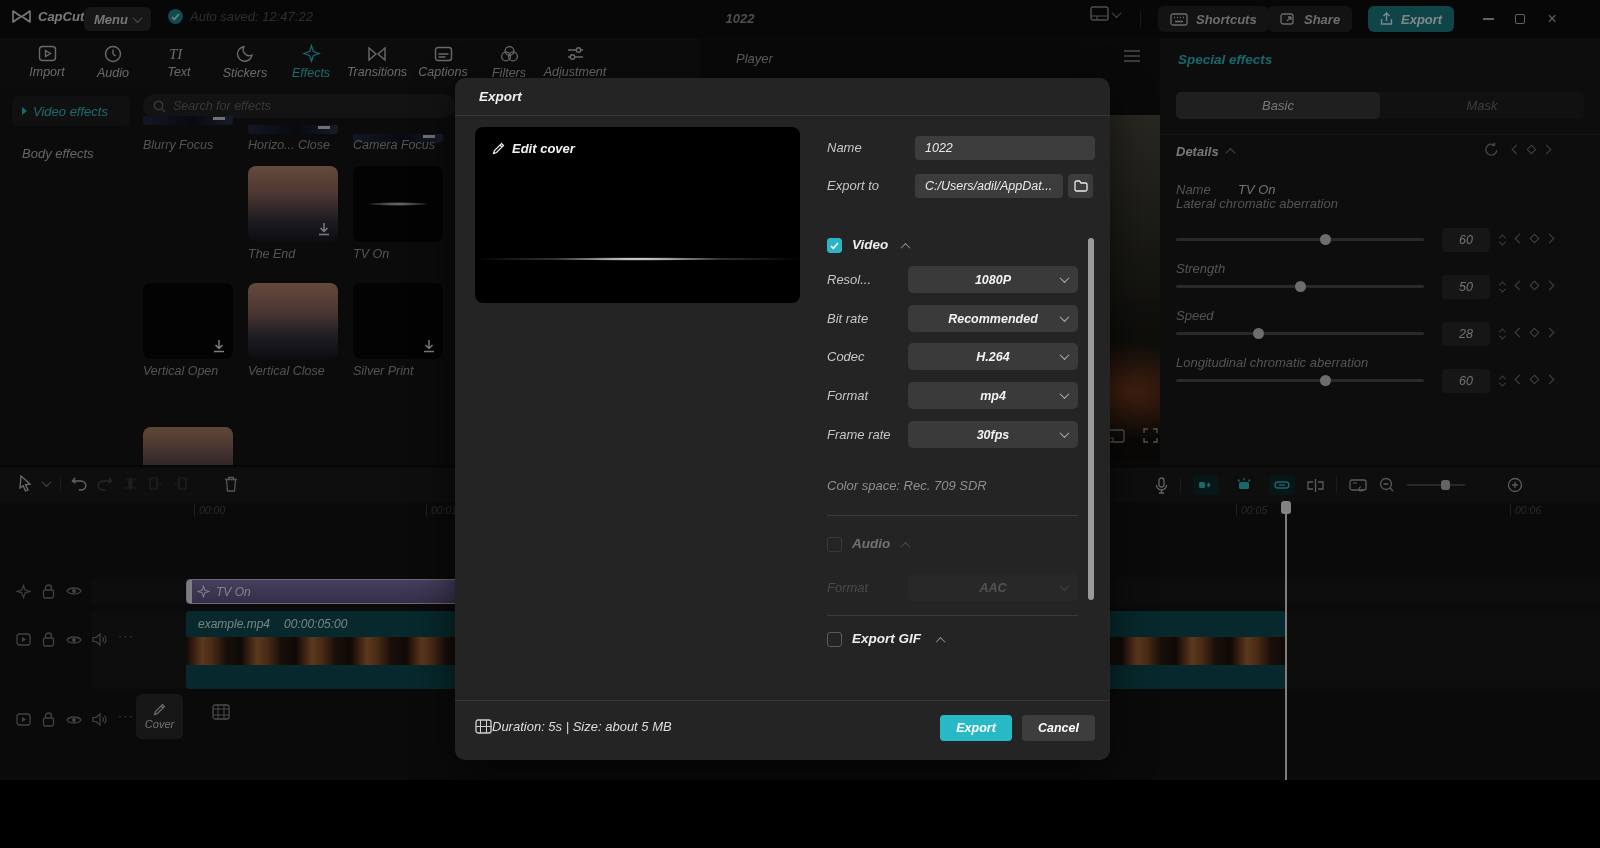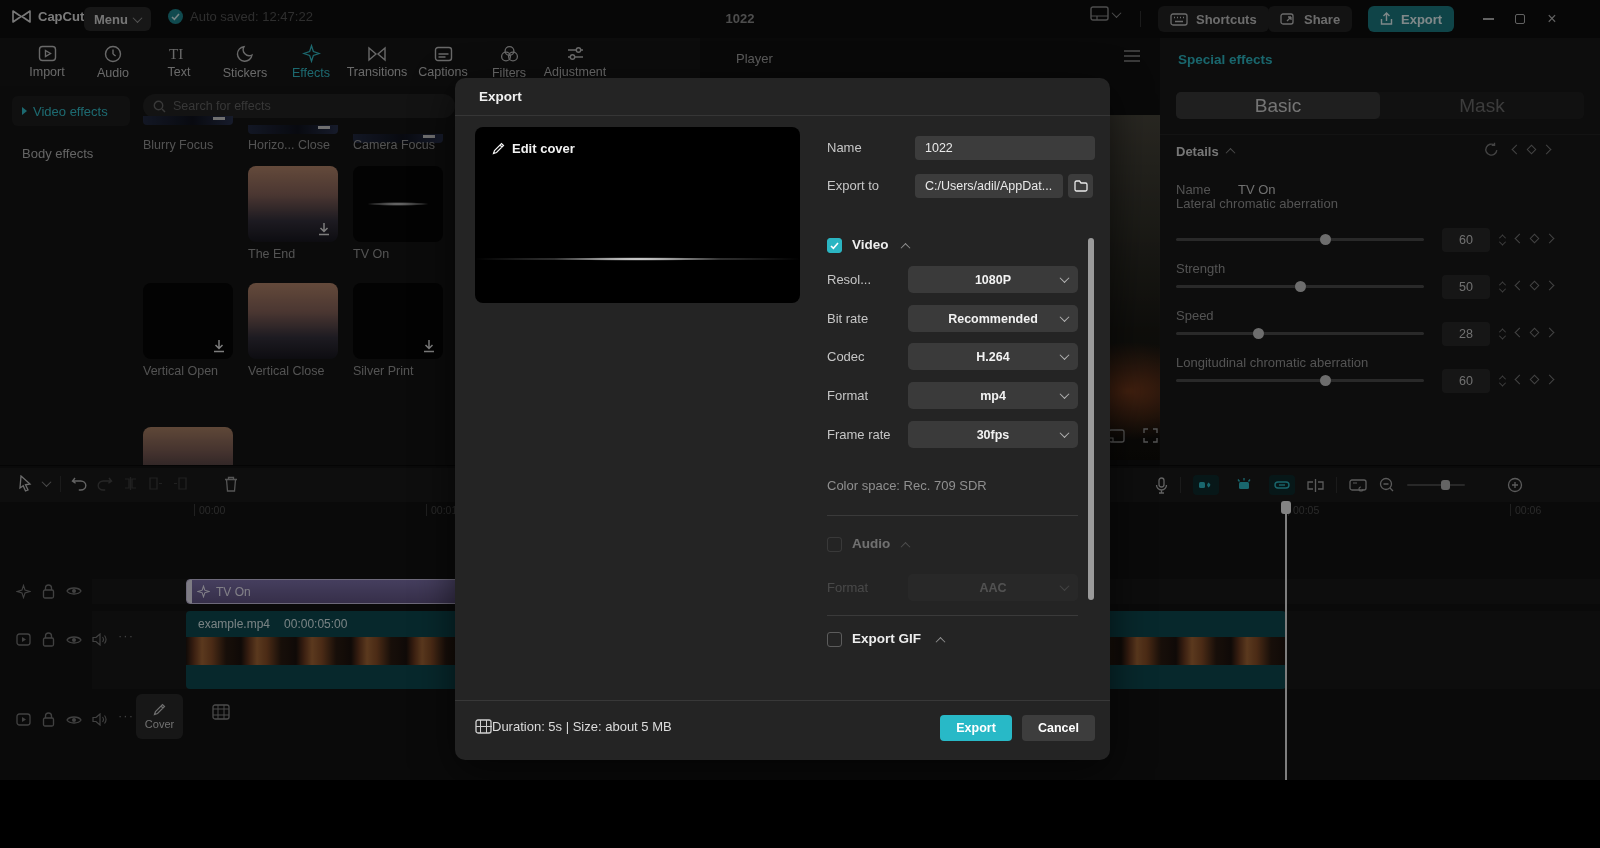--- a/index.html
+++ b/index.html
@@ -1,20 +1,20 @@
 <!DOCTYPE html>
 <html><head>
 <meta charset="utf-8">
 <style>
   * { margin:0; padding:0; box-sizing:border-box; }
   html,body { background:#000; }
   #app {
     position:relative; width:1600px; height:780px; overflow:hidden;
     background:#0ea5e9; font-family:"Liberation Sans", sans-serif;
-    color:#ccc; font-size:13px; -webkit-font-smoothing:antialiased;
+    color:#ccc; font-size:13px;font-style:italic; -webkit-font-smoothing:antialiased;
   }
   .abs { position:absolute; }
   .row { display:flex; align-items:center; }
   .chev { display:inline-block; width:7px; height:7px; border-right:1.6px solid currentColor; border-bottom:1.6px solid currentColor; }
   .chev.down { transform:rotate(45deg) translate(-1px,-1px); }
   .chev.up { transform:rotate(-135deg) translate(-1px,-1px); }
   .chev.left { transform:rotate(135deg); }
   .chev.right { transform:rotate(-45deg); }
   .diamond { display:inline-block; width:7px; height:7px; border:1.3px solid currentColor; transform:rotate(45deg); }
   svg { display:block; }
@@ -57,21 +57,21 @@
   
   #player { left:700px; top:38px; width:460px; height:427px; background:#121212; }
   .pimg { left:60px; top:77px; width:400px; height:345px;
     background: radial-gradient(130px 70px at 92% 80%, #7c3d1d, rgba(0,0,0,0) 70%),
                 linear-gradient(180deg,#4b483e 0%,#35342c 30%,#1c1b16 62%,#100e0b 100%); }
 
   
   #inspector { left:1160px; top:38px; width:440px; height:427px; background:#181818; }
   .insp-title { color:#2fbdc9; font-weight:700; font-size:13.5px; }
   .seg { left:16px; top:54px; width:408px; height:27px; background:#212121; border-radius:5px; display:flex; }
-  .seg > div { flex:1; display:flex; align-items:center; justify-content:center; color:#6f6f6f; font-size:19px; border-radius:5px; }
+  .seg > div { flex:1; display:flex; align-items:center; justify-content:center; color:#6f6f6f; font-size:13px; border-radius:5px; }
   .seg .on { background:#3a3a3a; color:#d8d8d8; }
   .kf { display:flex; align-items:center; gap:8px; color:#7c7c7c; }
   .slider-track { position:absolute; left:16px; width:248px; height:3px; background:#4d4d4d; border-radius:2px; }
   .slider-track .thumb { position:absolute; top:-4.5px; width:11px; height:11px; border-radius:50%; background:#c9c9c9; }
   .valbox { position:absolute; width:48px; height:24px; background:#2a2a2a; border-radius:4px; color:#cfcfcf; display:flex; align-items:center; justify-content:center; font-size:12.5px; }
   .stepper { position:absolute; width:16px; height:24px; display:flex; flex-direction:column; align-items:center; justify-content:center; gap:2px; color:#7a7a7a; }
   .stepper .chev { width:5px; height:5px; }
   .slabel { position:absolute; left:16px; color:#9a9a9a; font-size:13px; }
 
   
@@ -509,21 +509,21 @@
         <svg width="16" height="16" viewBox="0 0 16 16" style="margin-left:30px;">
             <circle cx="8" cy="8" r="6.5" fill="none" stroke="#a8a8a8" stroke-width="1.3"></circle>
             <path d="M5 8 h6 M8 5 v6" stroke="#a8a8a8" stroke-width="1.3"></path>
           </svg>
       </div>
     </div>
 
     <div class="abs" style="left:92px;top:38px;width:1508px;height:15px;">
       <span class="ruler-label" style="left:102px;">00:00</span>
       <span class="ruler-label" style="left:334px;">00:01</span>
-      <span class="ruler-label" style="left:1196px;">00:05</span>
+      <span class="ruler-label" style="left:1144px;">00:05</span>
       <span class="ruler-label" style="left:1418px;">00:06</span>
     </div>
 
     <div class="trackband" style="top:113px;height:25px;"></div>
     <div class="trackband" style="top:145px;height:78px;"></div>
 
     <div class="abs" style="left:0;top:113px;width:140px;height:25px;">
       <svg class="hicon" style="left:16px;top:5px;" width="15" height="15" viewBox="0 0 22 22">
           <path d="M11 2 L13.2 8.8 L20 11 L13.2 13.2 L11 20 L8.8 13.2 L2 11 L8.8 8.8 Z" fill="none" stroke="#8a8a8a" stroke-width="1.6"></path>
         </svg>

